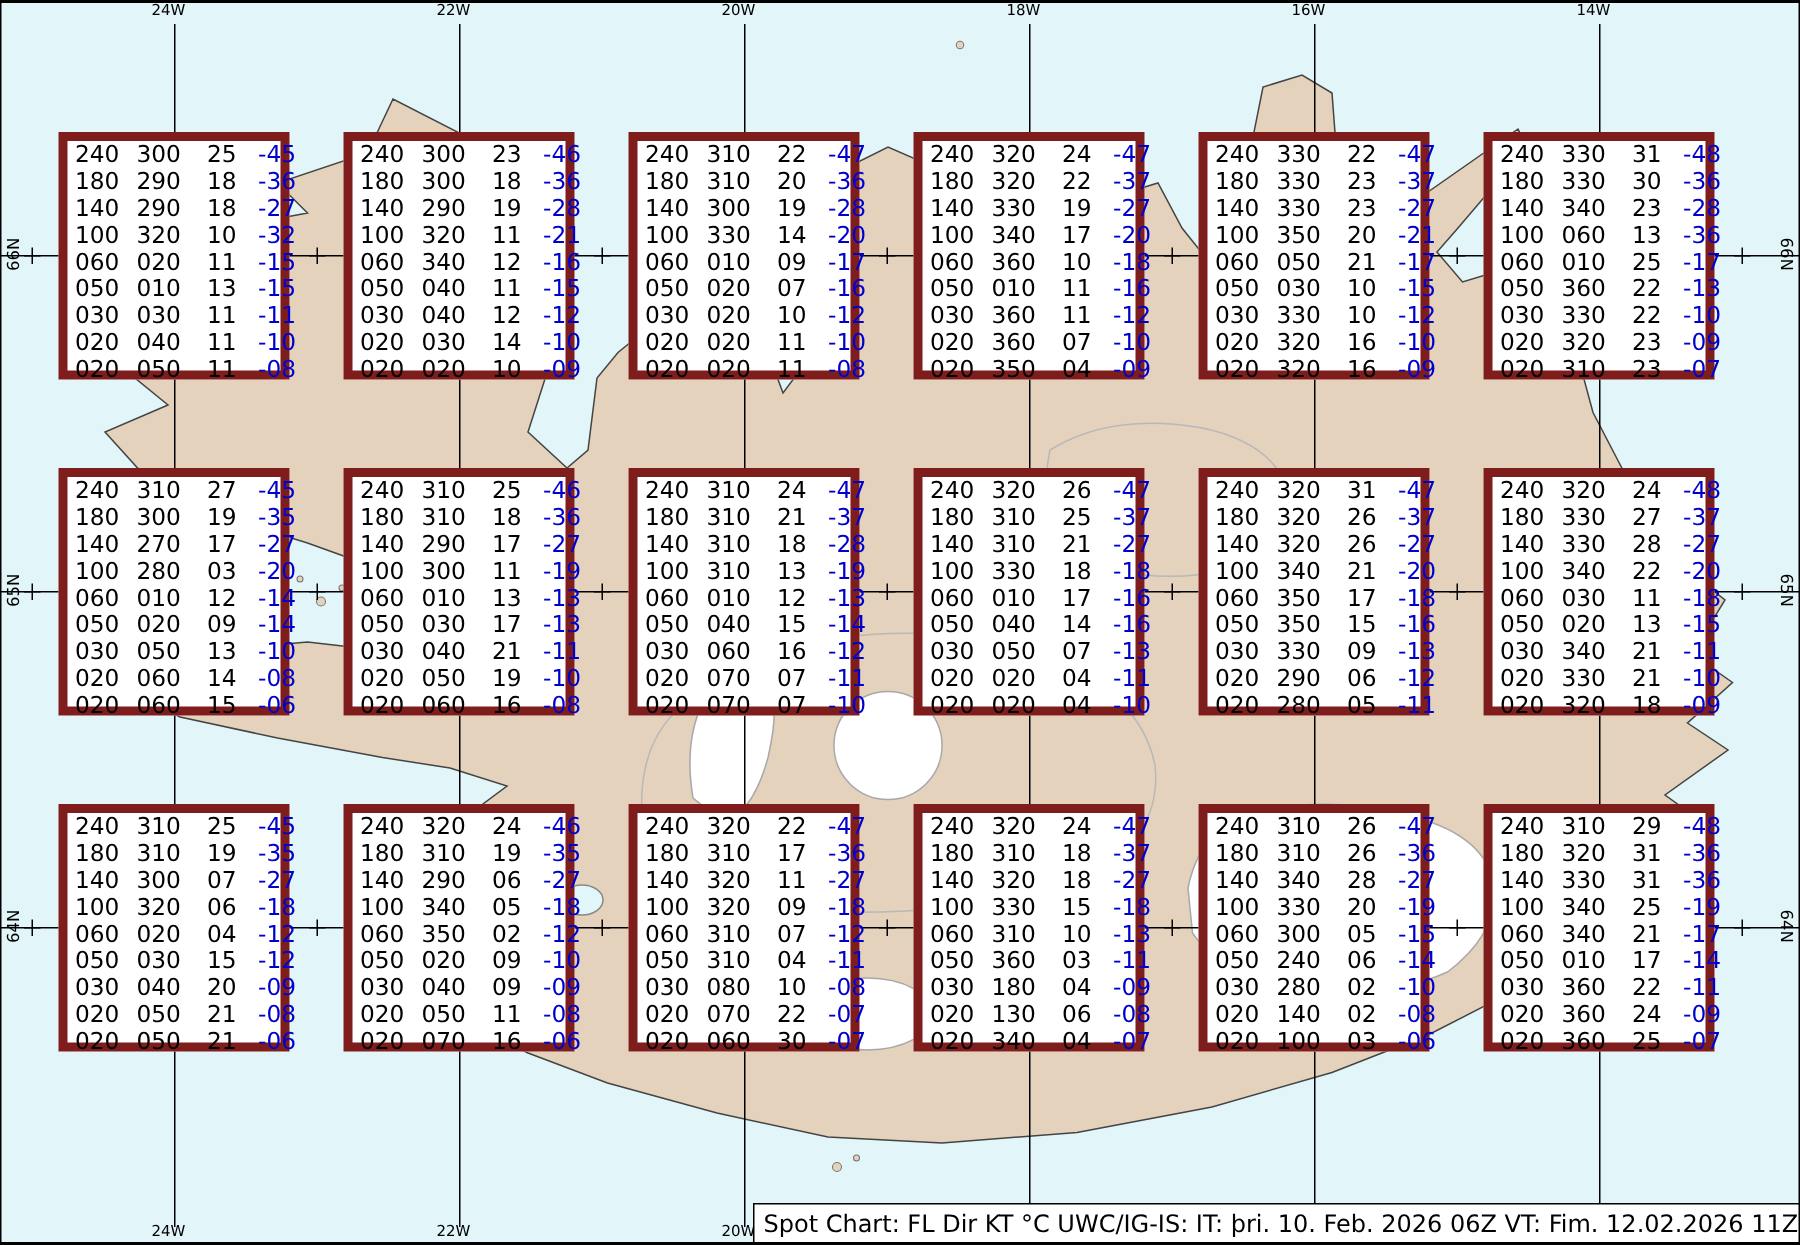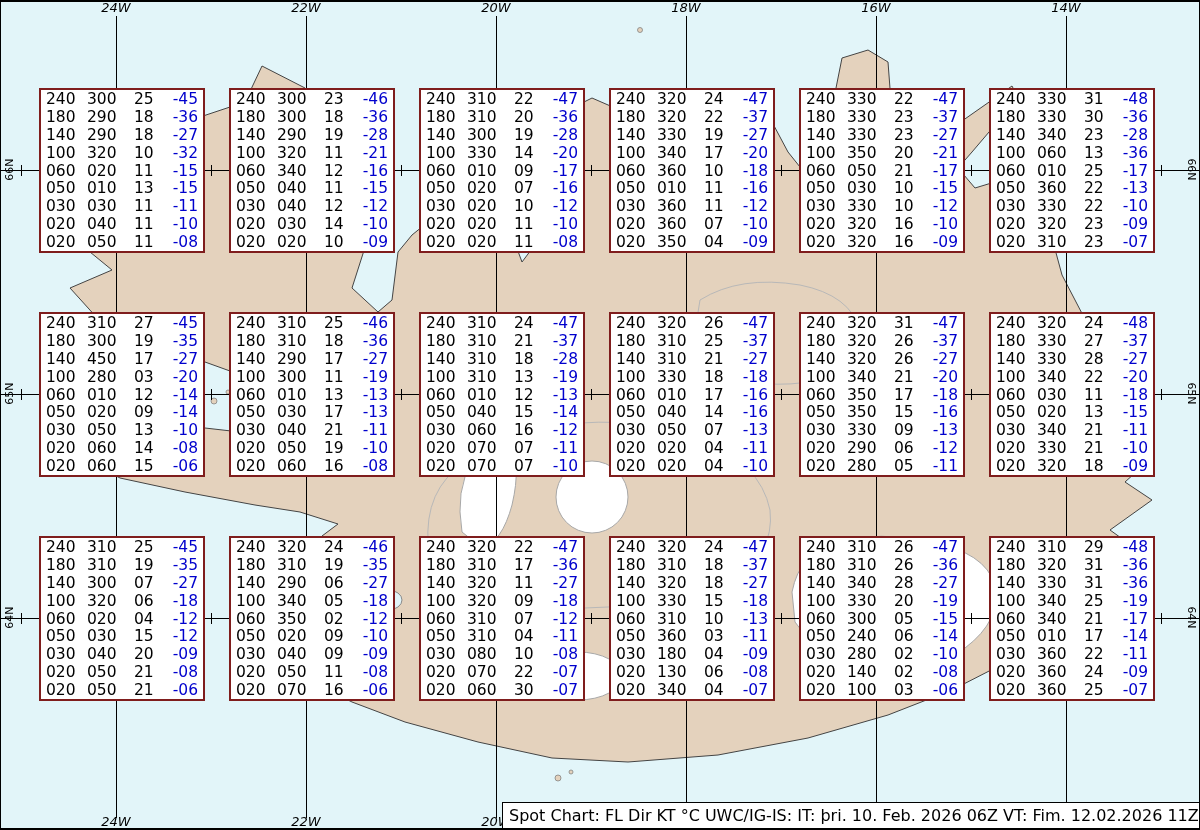--- a/index.html
+++ b/index.html
@@ -7,32 +7,32 @@
     position:relative;width:1200px;height:830px;overflow:hidden;
     background:#e2f5f9;
     font-family:"DejaVu Sans","Liberation Sans",sans-serif;
   }
   svg{position:absolute;left:0;top:0;z-index:0;}
   .vline{position:absolute;width:1px;background:#000;z-index:2;}
   .hline{position:absolute;height:1px;background:#000;z-index:2;}
   .crossv{position:absolute;width:1px;height:11px;background:#000;z-index:2;}
   .crossh{position:absolute;width:11px;height:1px;background:#000;z-index:2;}
   .lonlab{
-    position:absolute;z-index:3;font-size:13px;color:#000;
-    width:30px;text-align:center;line-height:12px;font-style:italic;
+    position:absolute;z-index:3;font-size:10px;color:#000;
+    width:30px;line-height:12px;
   }
   .latlab{
     position:absolute;z-index:3;font-size:11px;color:#000;
     width:30px;height:13px;text-align:center;line-height:13px;
   }
   .latlab.left{transform:rotate(-90deg);}
   .latlab.right{transform:rotate(90deg);}
   .spotbox{
-    position:absolute;z-index:4;background:#fff;border:2px solid #7f1d1d;
-    box-sizing:border-box;width:166px;height:165px;padding:1px 0 0 0;
+    position:absolute;z-index:4;background:#fff;border:6px solid #7f1d1d;
+    box-sizing:border-box;width:154px;height:165px;padding:1px 0 0 0;
   }
   .spotrow{
     display:grid;grid-template-columns:41px 47px 34px 1fr;
     height:17.9px;line-height:17.9px;padding:0 5px;
     font-size:15.5px;color:#000;white-space:nowrap;
   }
   .spotrow .temp{text-align:right;color:#0000cd;}
   #infobar{
     position:absolute;z-index:6;left:502px;top:802px;width:698px;height:28px;
     background:#fff;border-top:1px solid #000;border-left:1px solid #000;
@@ -507,21 +507,21 @@
           <span class="temp">-45</span>
         </div>
         <div class="spotrow">
           <span>180</span>
           <span>300</span>
           <span>19</span>
           <span class="temp">-35</span>
         </div>
         <div class="spotrow">
           <span>140</span>
-          <span>450</span>
+          <span>270</span>
           <span>17</span>
           <span class="temp">-27</span>
         </div>
         <div class="spotrow">
           <span>100</span>
           <span>280</span>
           <span>03</span>
           <span class="temp">-20</span>
         </div>
         <div class="spotrow">

